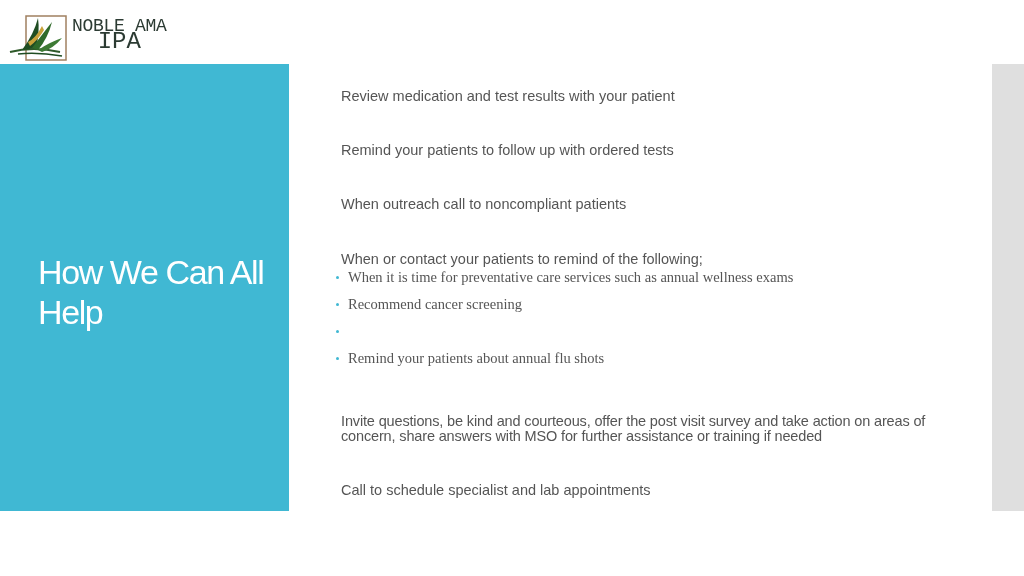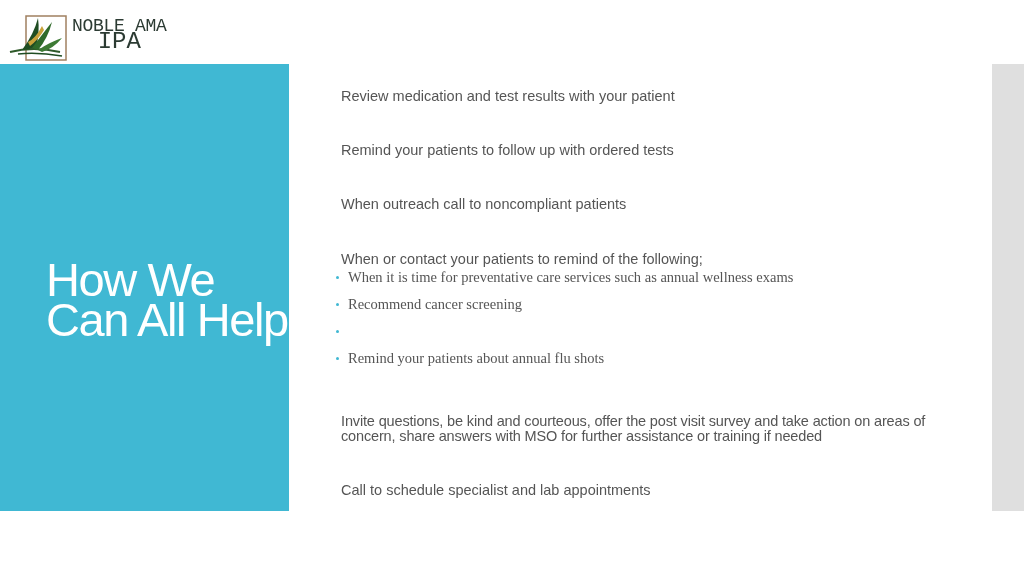--- a/index.html
+++ b/index.html
@@ -49,26 +49,26 @@
       width: 289px;
       height: 447px;
       background: #40b8d3;
     }
     .title {
       position: absolute;
       left: 30px;
       top: 244px;
       width: 250px;
       color: #ffffff;
-      font-size: 47px;
+      font-size: 34px;
       line-height: 40px;
       letter-spacing: -1.4px;
       font-family: "Liberation Sans", "DejaVu Sans", sans-serif;
       font-weight: normal;
-      margin: 16px;
+      margin: 8px;
     }
 
     .right-bar {
       position: absolute;
       left: 992px;
       top: 64px;
       width: 32px;
       height: 447px;
       background: #dfdfdf;
     }

